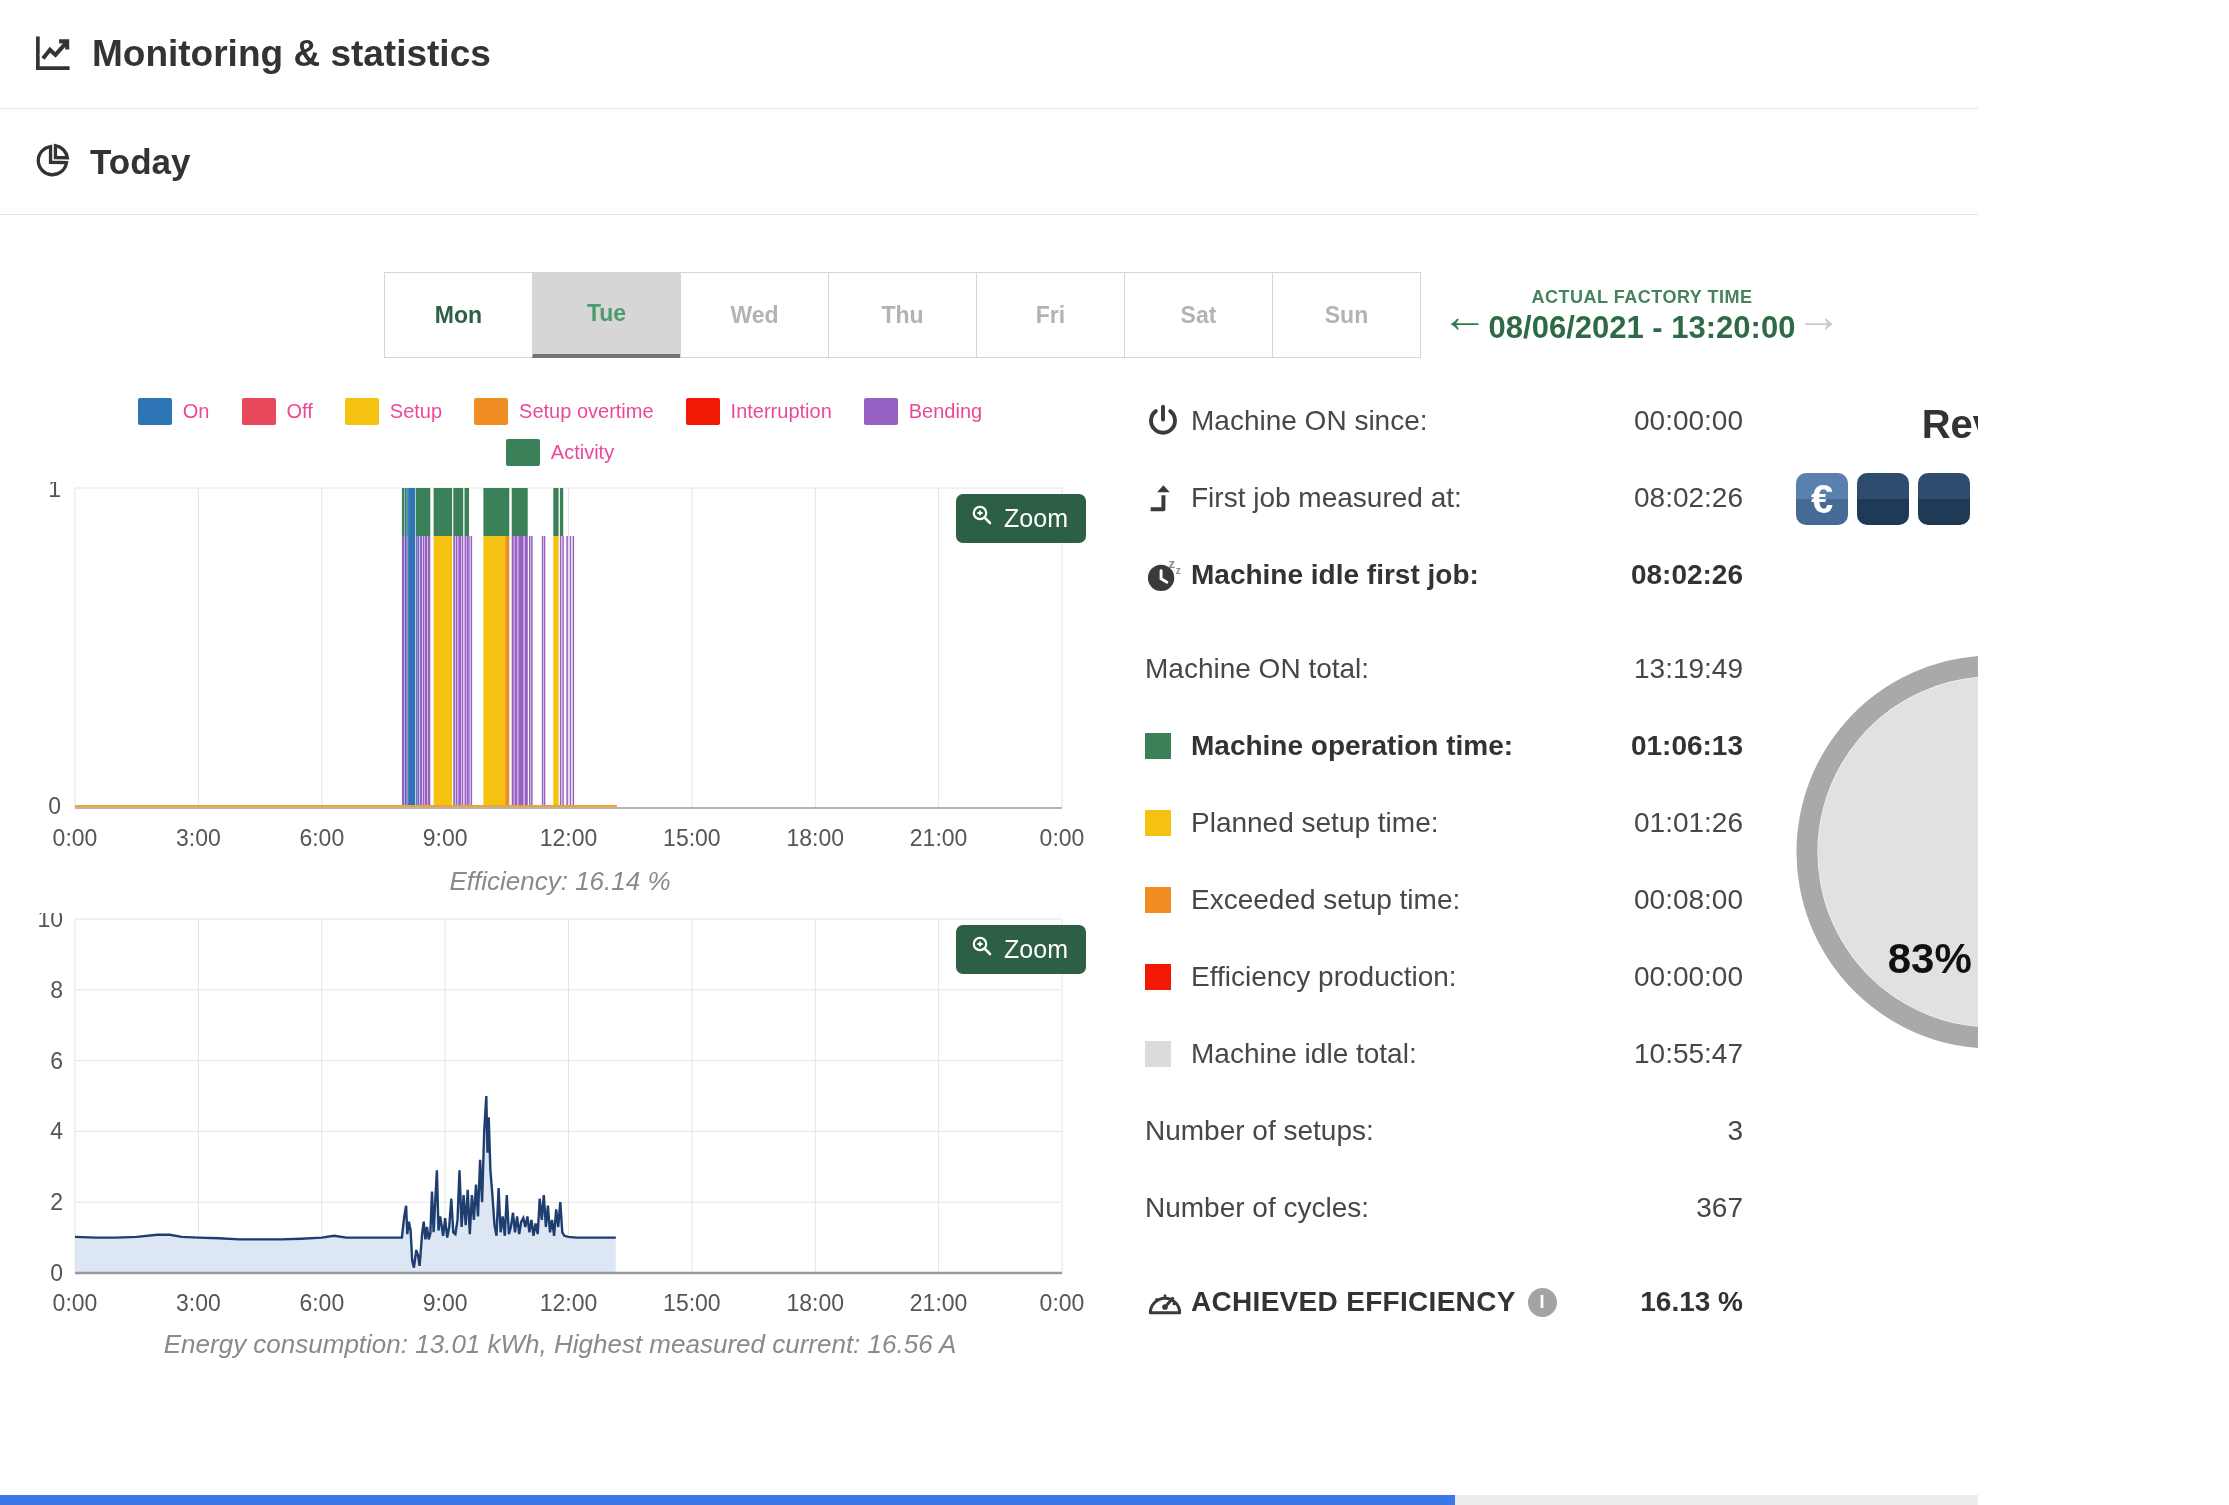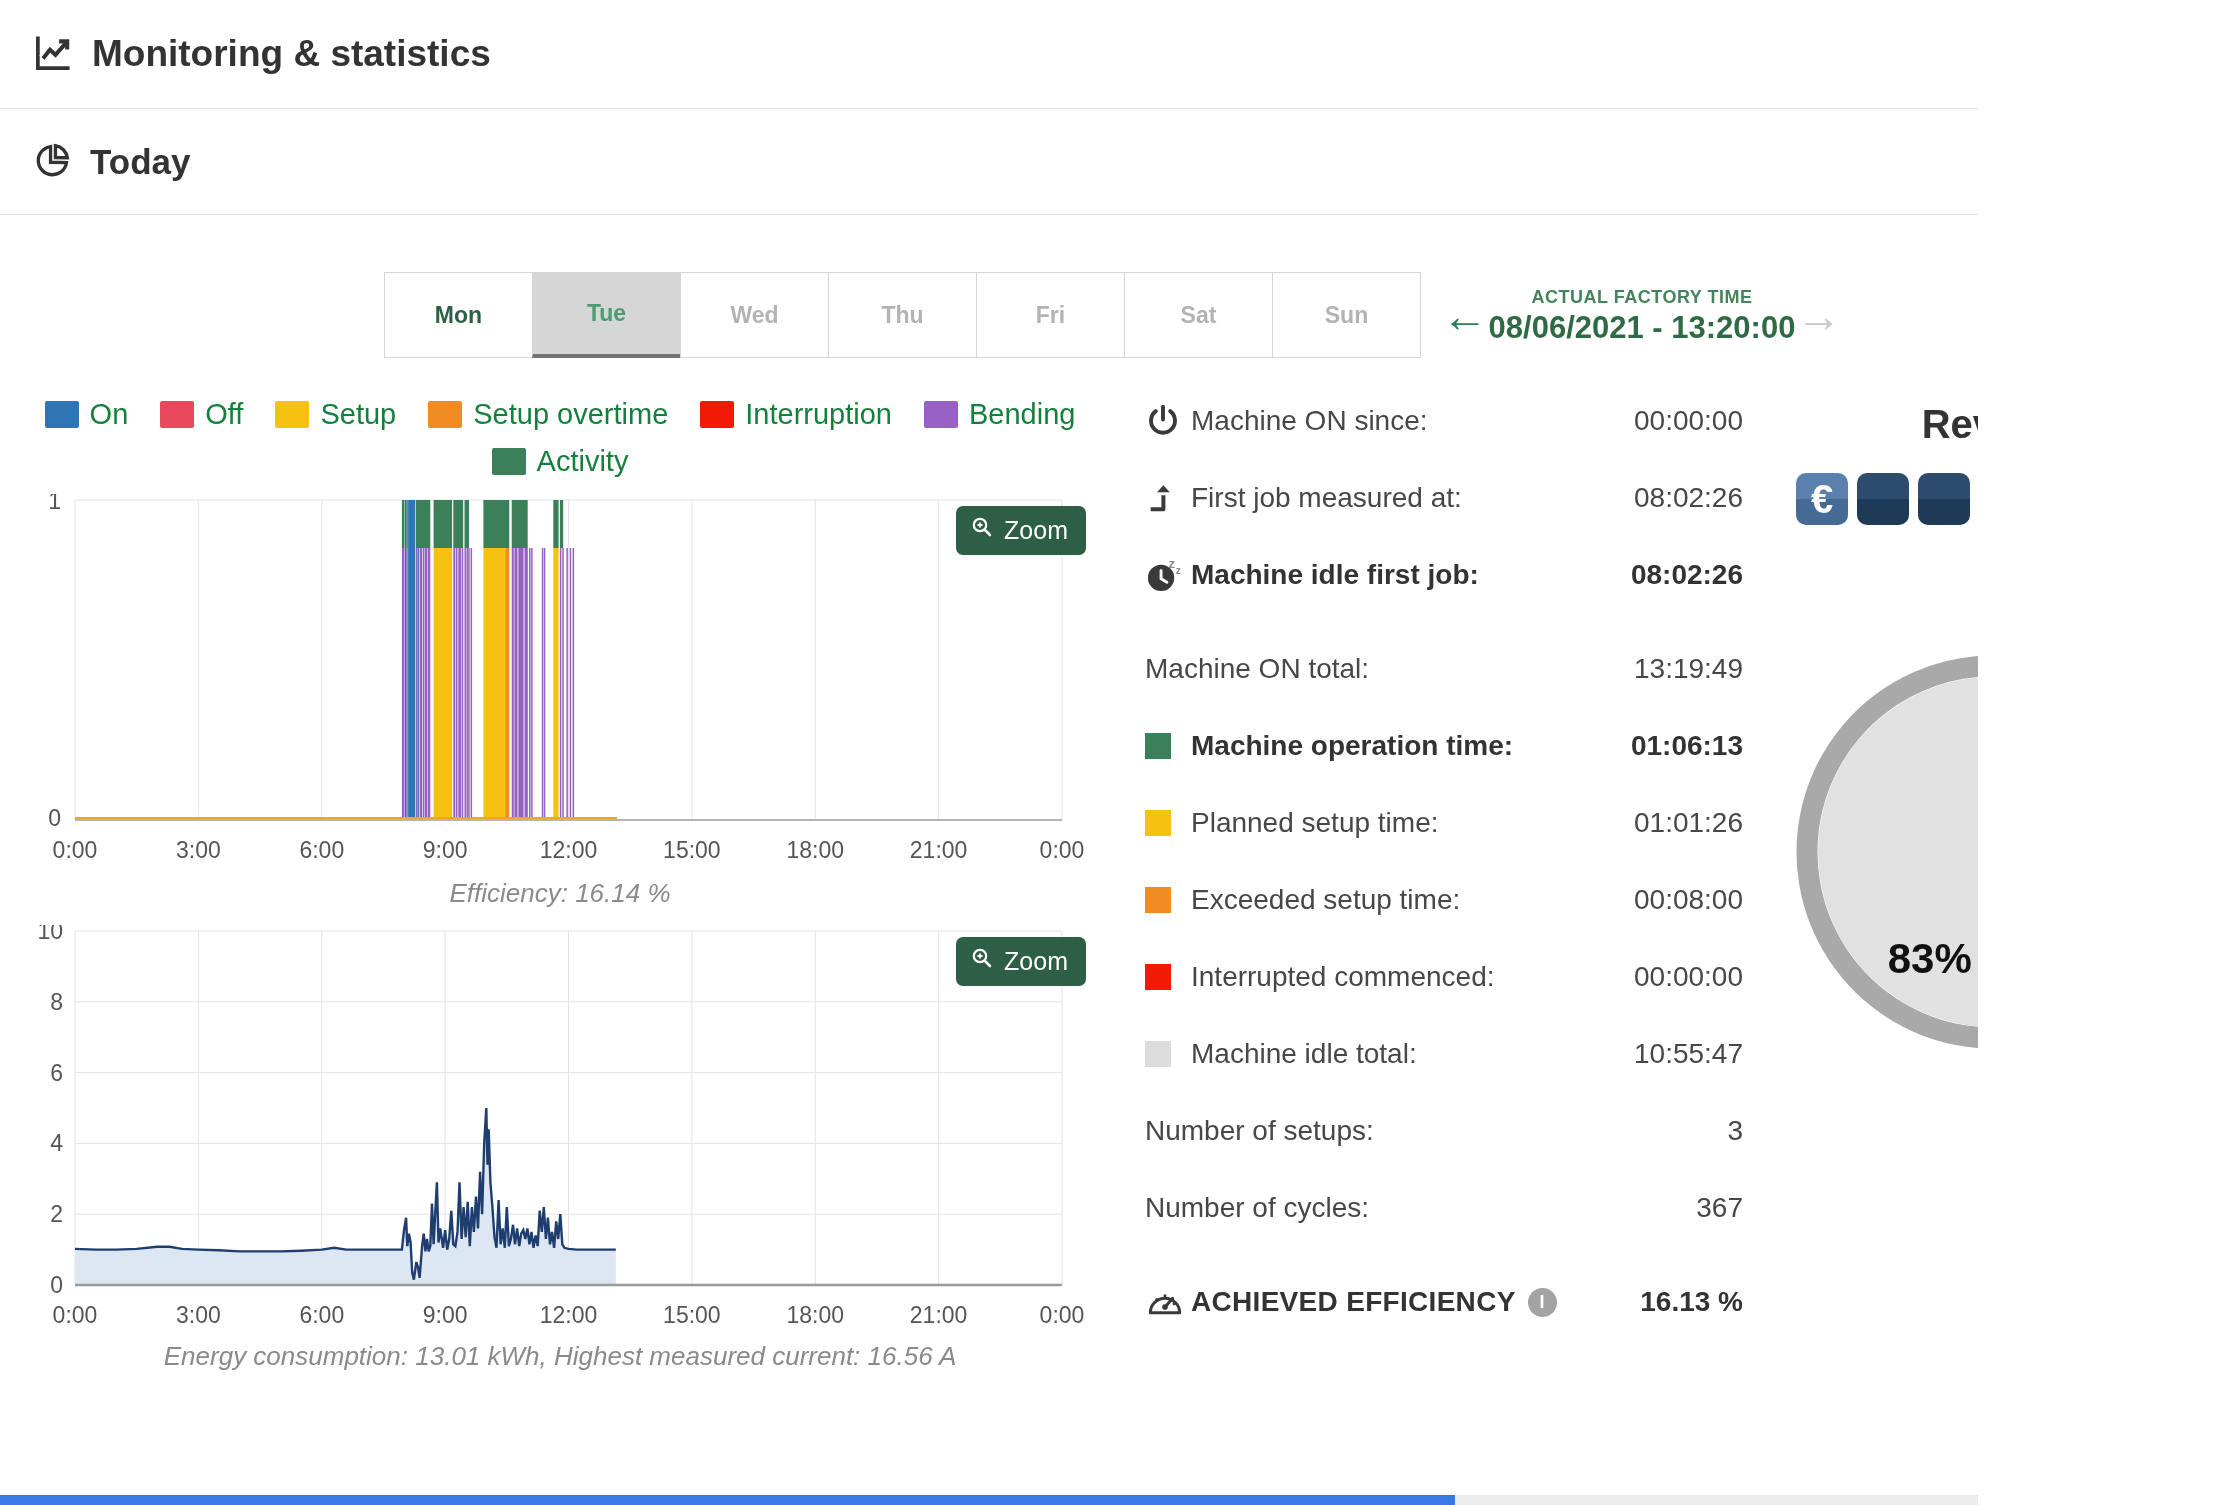--- a/index.html
+++ b/index.html
@@ -27,21 +27,21 @@
   .arrow.left { color:#2e7d4f; cursor:pointer; }
   .arrow.right { color:#c9c9c9; }
   .ft { text-align:center; }
   .ft-label { font-size:18px; font-weight:bold; color:#45835a; letter-spacing:0.5px; }
   .ft-value { font-size:31px; font-weight:bold; color:#2e6b45; margin-top:2px; }
 
   
   .charts-col { position:absolute; left:30px; top:398px; width:1060px; }
   .legend-row { display:flex; justify-content:center; gap:32px; align-items:center; }
   .legend-row.second { margin-top:14px; }
-  .legend-item { display:flex; align-items:center; gap:11px; font-size:29px; color:#15803d; cursor:pointer; }
+  .legend-item { display:flex; align-items:center; gap:11px; font-size:20px; color:#ec4899; cursor:pointer; }
   .legend-chip { width:34px; height:27px; border-radius:2px; display:inline-block; }
   .chart-wrap { position:relative; margin-top:16px; }
   .zoom-btn { position:absolute; top:12px; right:4px; background:#2d5f45; color:#fff; border:none;
               border-radius:7px; font-size:25px; padding:9px 18px 10px 14px; display:flex; align-items:flex-end;
               gap:10px; cursor:pointer; font-family:"Liberation Sans", sans-serif; }
   .caption { text-align:center; font-size:26px; font-style:italic; color:#8a8a8a; margin-top:8px; }
   .energy-legend { display:flex; justify-content:center; align-items:center; gap:13px; margin-top:22px; }
   .energy-chip { width:37px; height:28px; background:#dbe4f3; border:2px solid #7d9dbd; border-radius:2px; }
   .energy-label { font-size:26px; color:#555; }
   svg text { font-family:"Liberation Sans", sans-serif; }
@@ -335,21 +335,21 @@
         <span class="lbl"><span>Planned setup time:</span></span>
         <span class="val">01:01:26</span>
       </div>
       <div class="stat-row">
         <span class="swatch" style="background: rgb(239, 141, 34);"></span>
         <span class="lbl"><span>Exceeded setup time:</span></span>
         <span class="val">00:08:00</span>
       </div>
       <div class="stat-row">
         <span class="swatch" style="background: rgb(242, 25, 5);"></span>
-        <span class="lbl"><span>Interrupted commenced:</span></span>
+        <span class="lbl"><span>Efficiency production:</span></span>
         <span class="val">00:00:00</span>
       </div>
       <div class="stat-row">
         <span class="swatch" style="background: rgb(220, 220, 220);"></span>
         <span class="lbl"><span>Machine idle total:</span></span>
         <span class="val">10:55:47</span>
       </div>
       <div class="stat-row">
         <span class="lbl"><span>Number of setups:</span></span>
         <span class="val">3</span>

